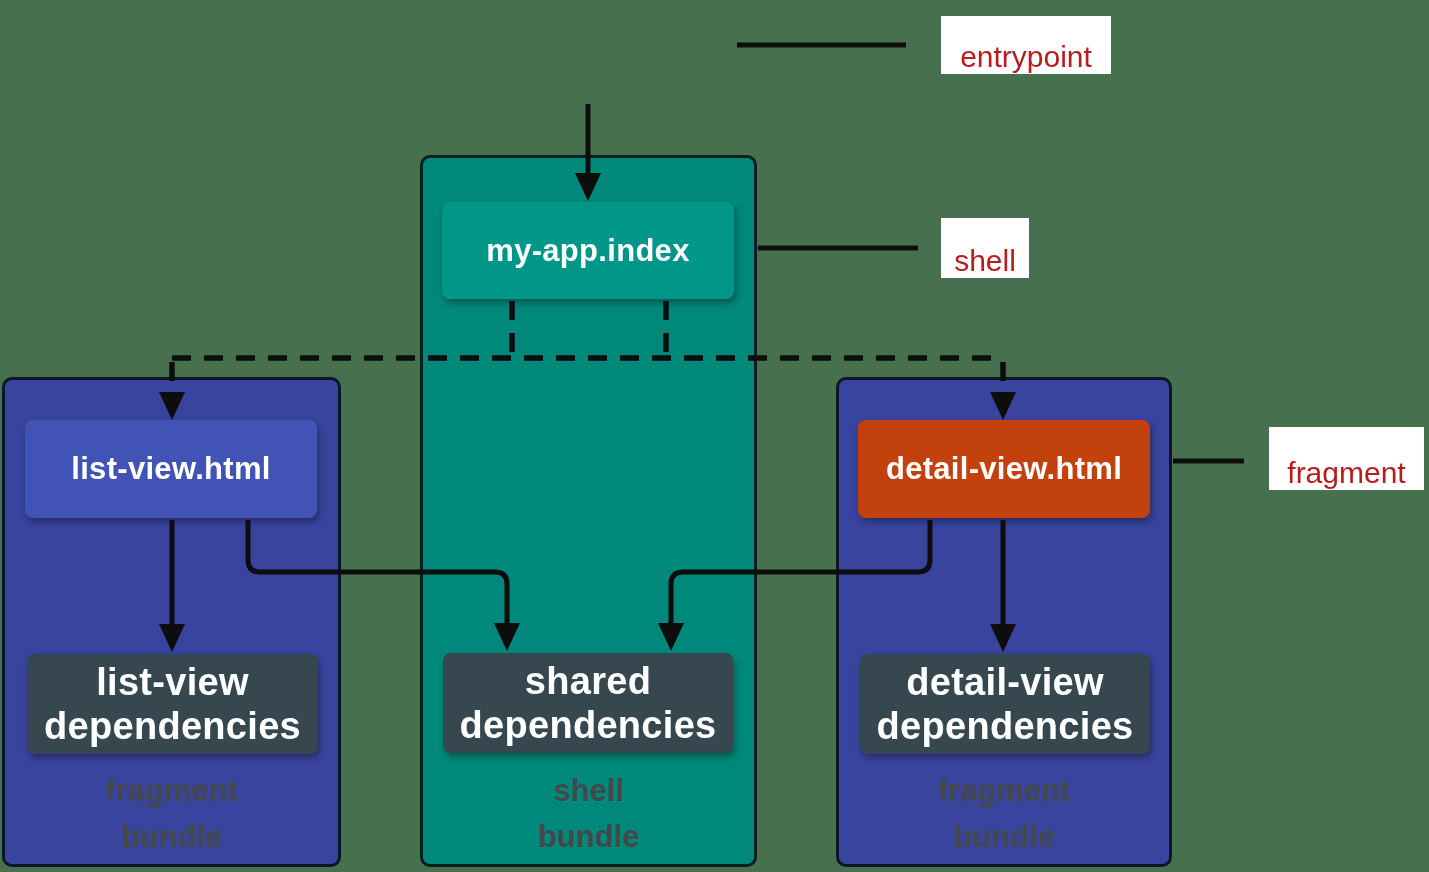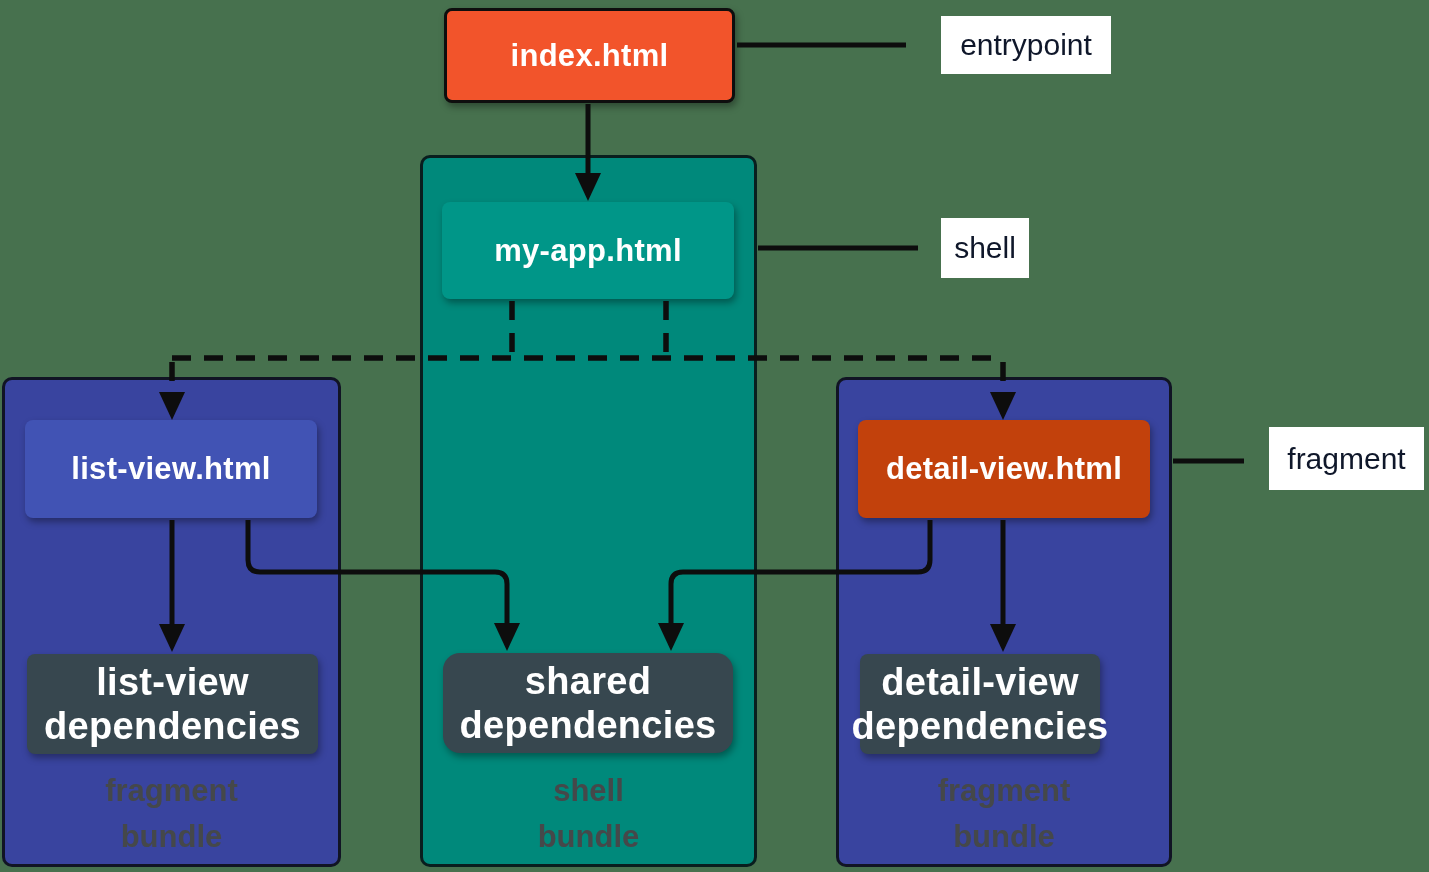--- a/index.html
+++ b/index.html
@@ -17,34 +17,34 @@
   .node{position:absolute;box-sizing:border-box;border-radius:8px;display:flex;
         align-items:center;justify-content:center;color:#fff;font-size:31px;
         font-weight:600;letter-spacing:.3px;z-index:3;
         box-shadow:2px 4px 7px rgba(0,0,0,.35);}
   #node-index{left:444px;top:8px;width:291px;height:95px;border:3px solid #0e0e0e;}
   #node-my-app{left:442px;top:202px;width:292px;height:97px;}
   #node-list-view{left:25px;top:420px;width:292px;height:98px;align-items:center;}
   #node-detail-view{left:858px;top:420px;width:292px;height:98px;}
   .deps{flex-direction:column;font-size:38px;line-height:44px;font-weight:600;}
   #node-list-deps{left:27px;top:654px;width:291px;height:100px;}
-  #node-shared-deps{left:443px;top:653px;width:290px;height:100px;border-radius:17px;}
-  #node-detail-deps{left:860px;top:654px;width:240px;height:100px;}
+  #node-shared-deps{left:443px;top:653px;width:290px;height:100px;}
+  #node-detail-deps{left:860px;top:654px;width:290px;height:100px;}
 
   
   .caption{position:absolute;z-index:2;text-align:center;font-size:31px;font-weight:bold;
            line-height:46px;color:#45484A;}
   #caption-left{left:2px;top:768px;width:339px;}
   #caption-shell{left:420px;top:768px;width:337px;}
   #caption-right{left:836px;top:768px;width:336px;}
   .caption span{display:block;}
 
   
-  .anno{position:absolute;z-index:6;display:flex;align-items:center;justify-content:center;
-        font-size:30px;color:#0f172a;}
+  .anno{position:absolute;z-index:6;display:flex;align-items:flex-end;justify-content:center;
+        font-size:30px;color:#b91c1c;}
   #label-entrypoint{left:941px;top:16px;width:170px;height:58px;}
   #label-shell{left:941px;top:218px;width:88px;height:60px;}
   #label-fragment{left:1269px;top:427px;width:155px;height:63px;}
 
   
   #wires{position:absolute;left:0;top:0;z-index:5;pointer-events:none;}
   .wire{stroke:#0D0D0D;stroke-width:5px;fill:none;}
   .wire.dashed{stroke-dasharray:19 13;stroke-width:5.5px;}
   .head{fill:#0D0D0D;stroke:none;}
 </style>
@@ -63,25 +63,22 @@
   </div>
   <div class="caption" id="caption-shell">
     <span>shell</span>
     <span>bundle</span>
   </div>
   <div class="caption" id="caption-right">
     <span>fragment</span>
     <span>bundle</span>
   </div>
 
-  <div class="node" id="node-index" style="background-color: rgb(242, 84, 43);">
-    <span>index.html</span>
-  </div>
   <div class="node" id="node-my-app" style="background-color: rgb(0, 150, 136);">
-    <span>my-app.html</span>
+    <span>my-app.index</span>
   </div>
   <div class="node" id="node-list-view" style="background-color: rgb(65, 83, 180);">
     <span>list-view.html</span>
   </div>
   <div class="node" id="node-detail-view" style="background-color: #c2410c;">
     <span>detail-view.html</span>
   </div>
   <div class="node deps" id="node-list-deps" style="background-color: rgb(55, 71, 79);">
     <span>list-view</span>
     <span>dependencies</span>

